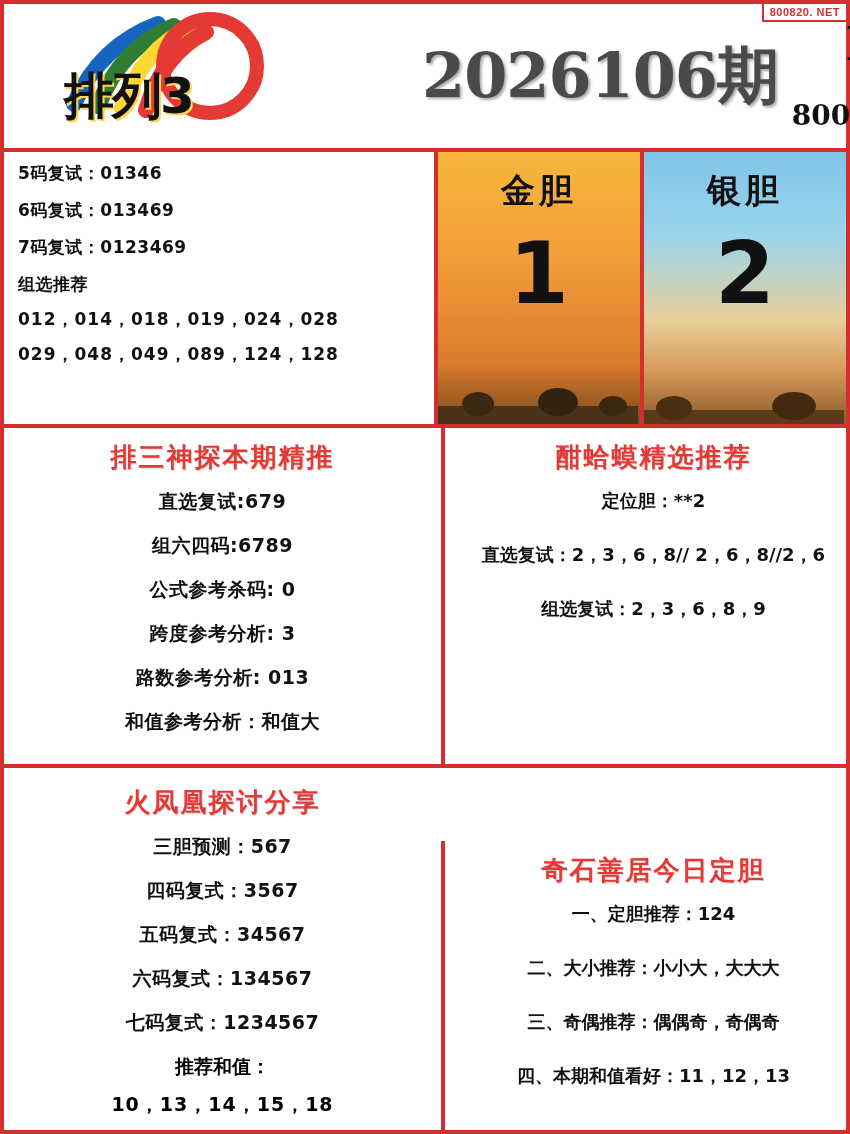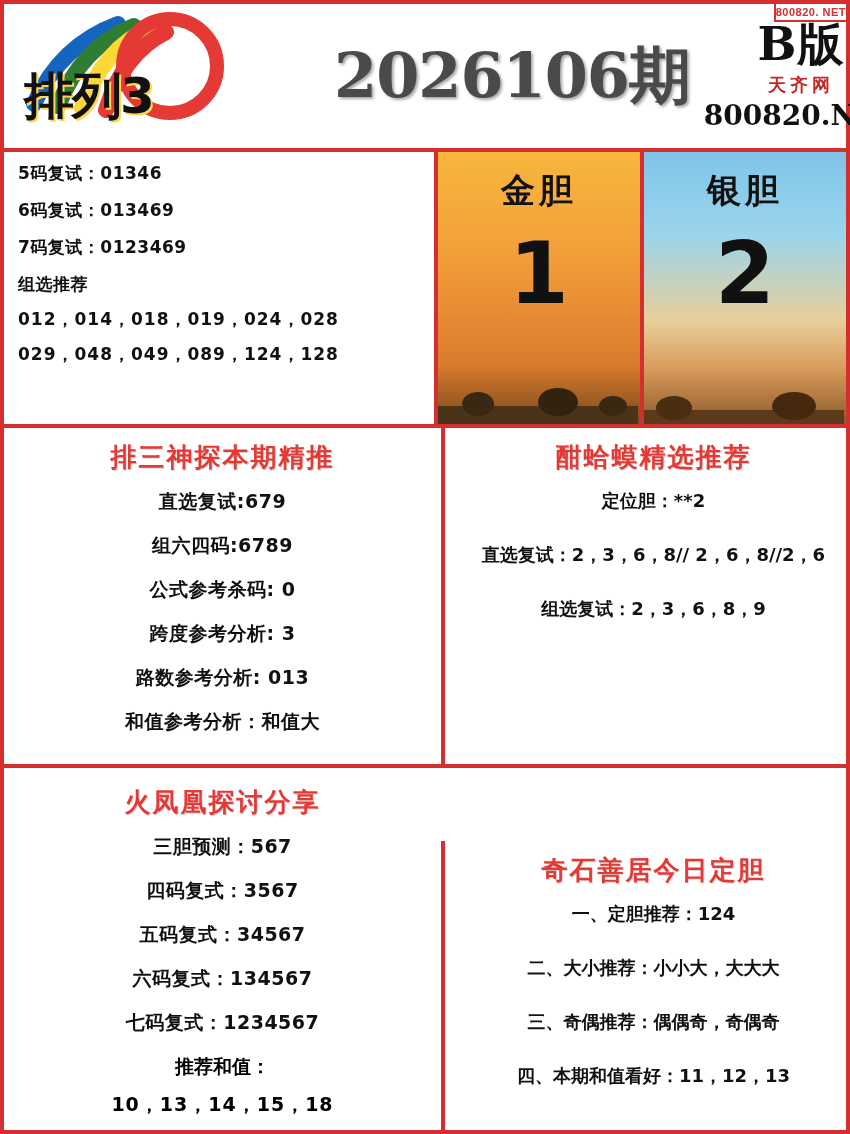--- a/index.html
+++ b/index.html
@@ -26,34 +26,35 @@
   
   .corner-watermark {
     position: absolute;
     top: 0;
     right: 0;
     background: #ffffff;
     border-left: 2px solid #d32f2f;
     border-bottom: 2px solid #d32f2f;
     font-size: 11px;
     color: #d32f2f;
-    padding: 2px 0;
+    padding: 2px 6px;
     font-weight: bold;
     letter-spacing: .5px;
     z-index: 20;
   }
 
   
   .header {
     position: relative;
     height: 148px;
     display: flex;
     align-items: center;
     border-bottom: 4px solid #d32f2f;
     box-sizing: border-box;
+    padding-left: 40px;
   }
   .logo-zone {
     width: 330px;
     height: 100%;
     position: relative;
     flex: none;
   }
   .logo-swoosh {
     position: absolute;
     left: 18px;
@@ -79,20 +80,21 @@
     width: 108px;
     height: 108px;
     border-radius: 50%;
     border: 14px solid #e53935;
     box-sizing: border-box;
   }
   .title-zone {
     flex: 1;
     text-align: right;
     position: relative;
+    margin-left: 48px;
   }
   .issue-title {
     font-size: 62px;
     font-weight: bold;
     color: #4a4a4a;
     font-family: "DejaVu Serif", serif;
     letter-spacing: -1px;
     text-shadow: 2px 2px 3px rgba(0,0,0,.35);
     white-space: nowrap;
   }

